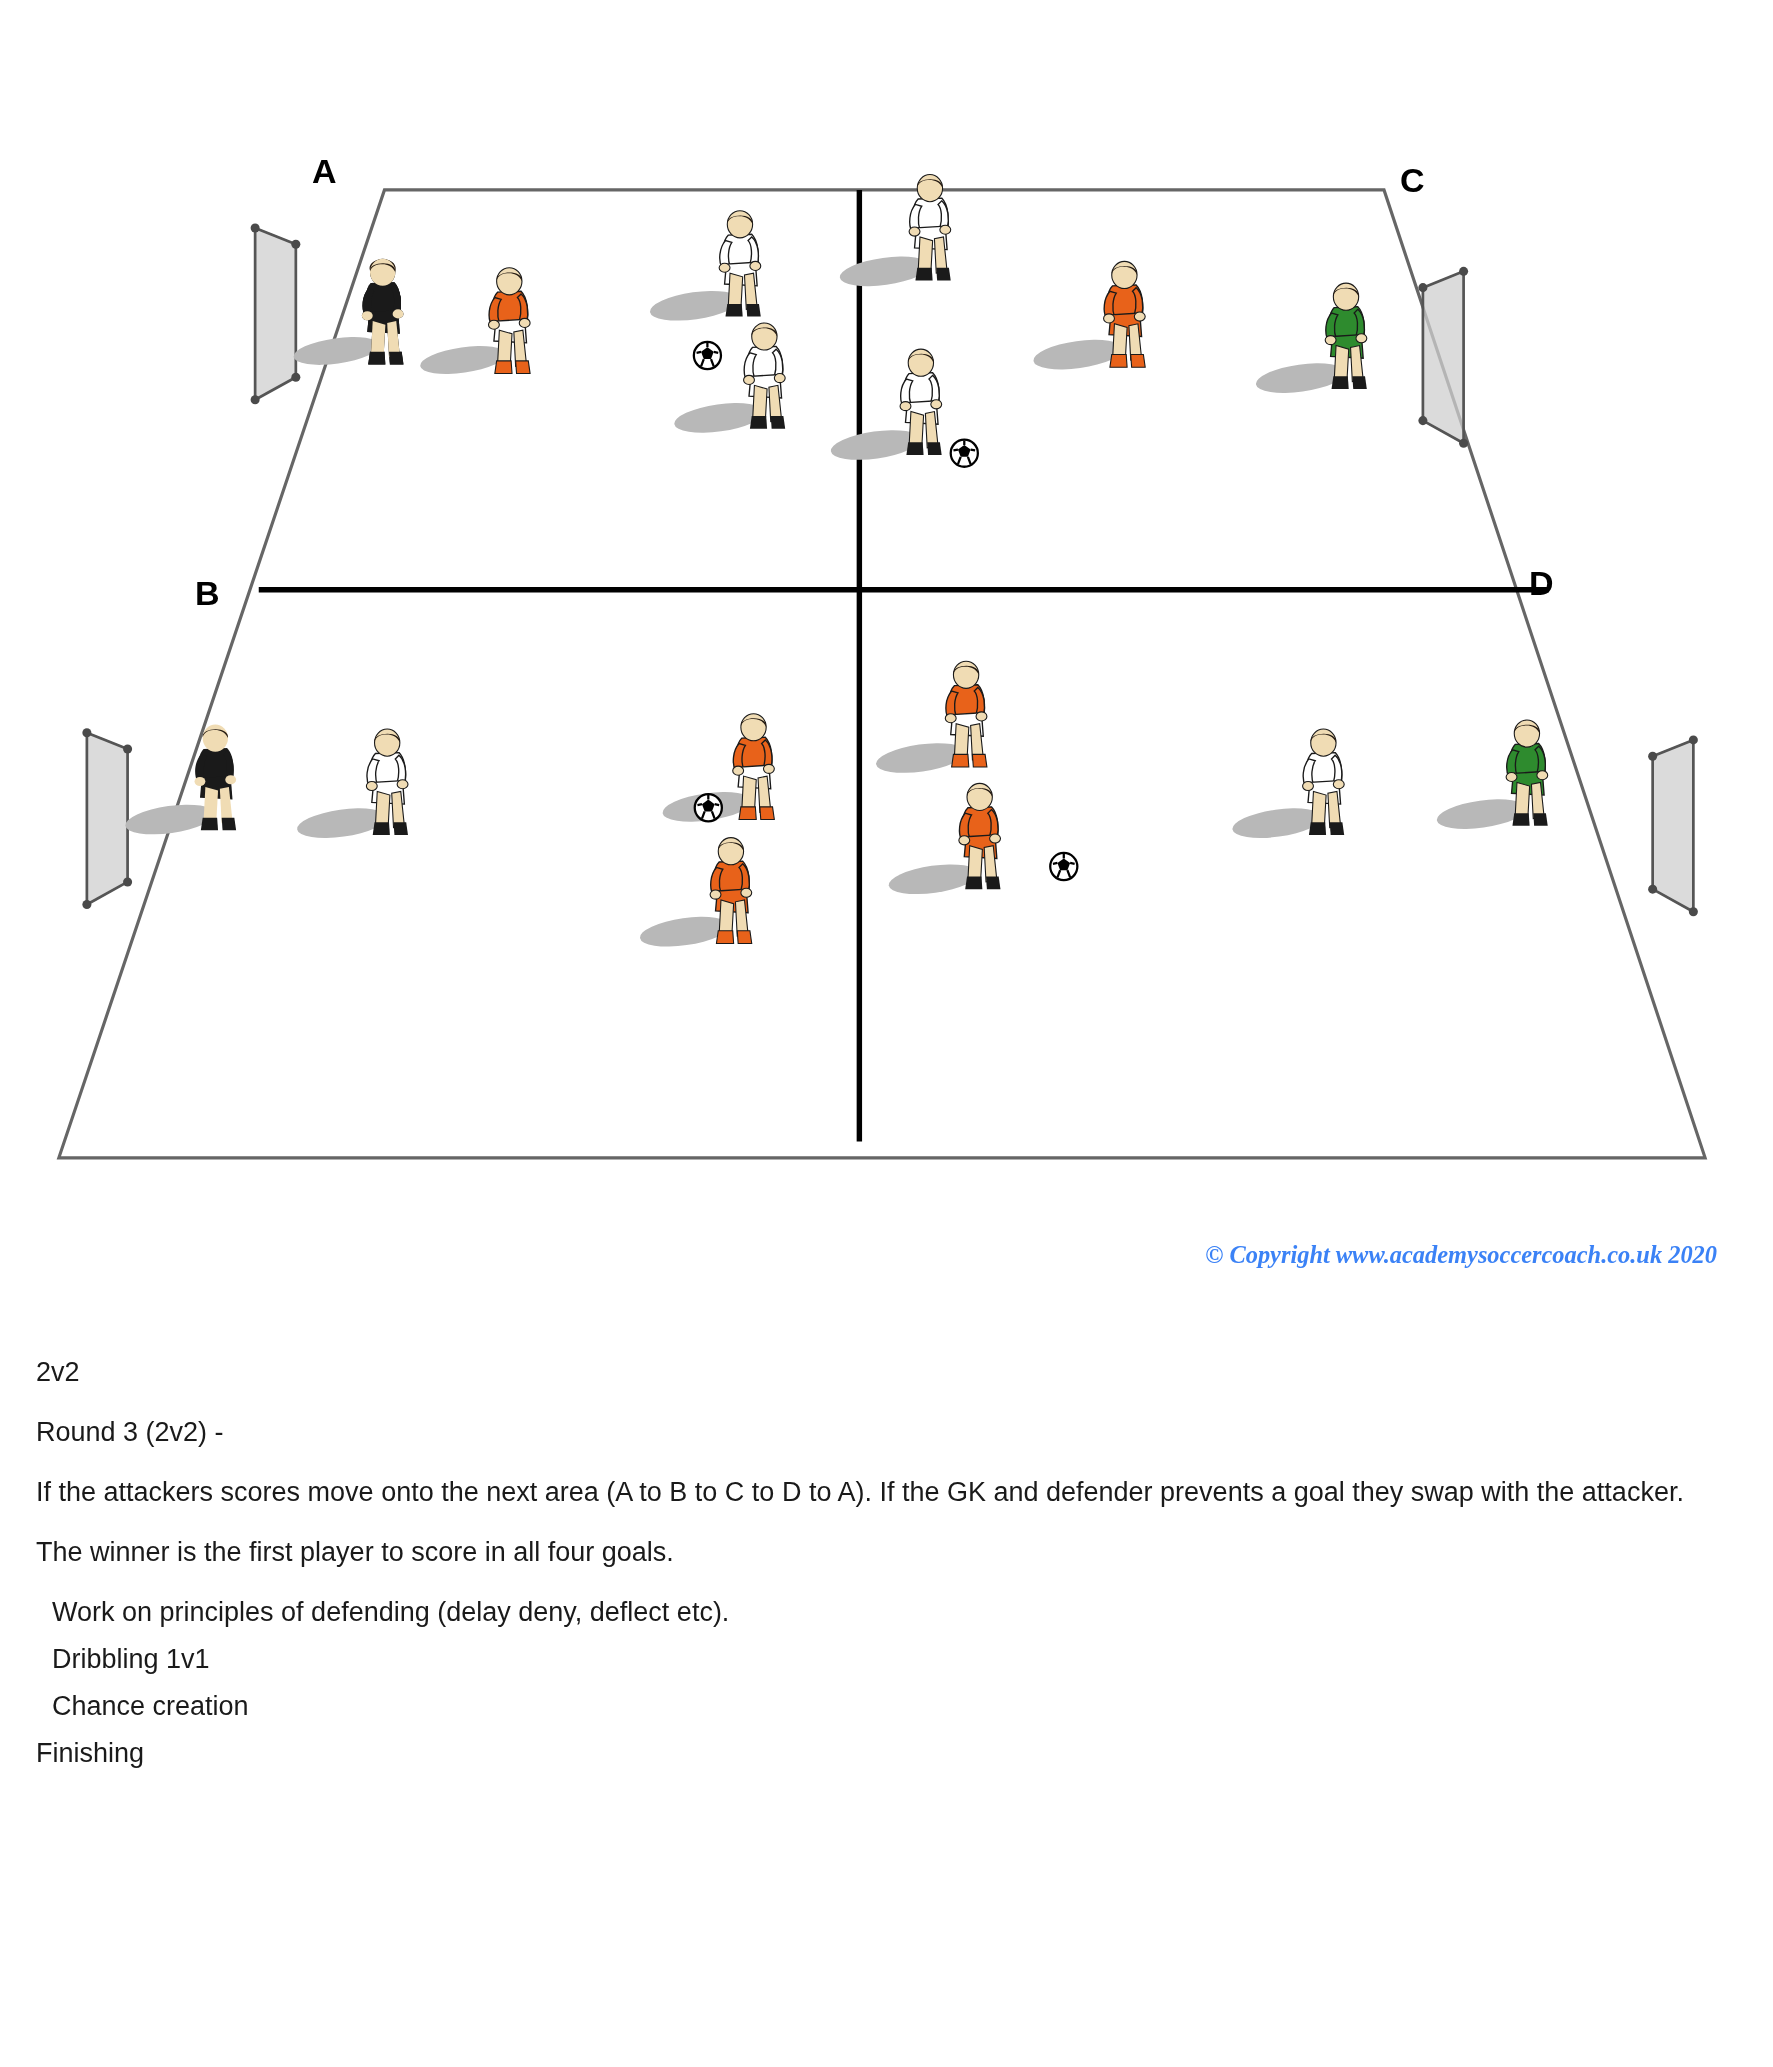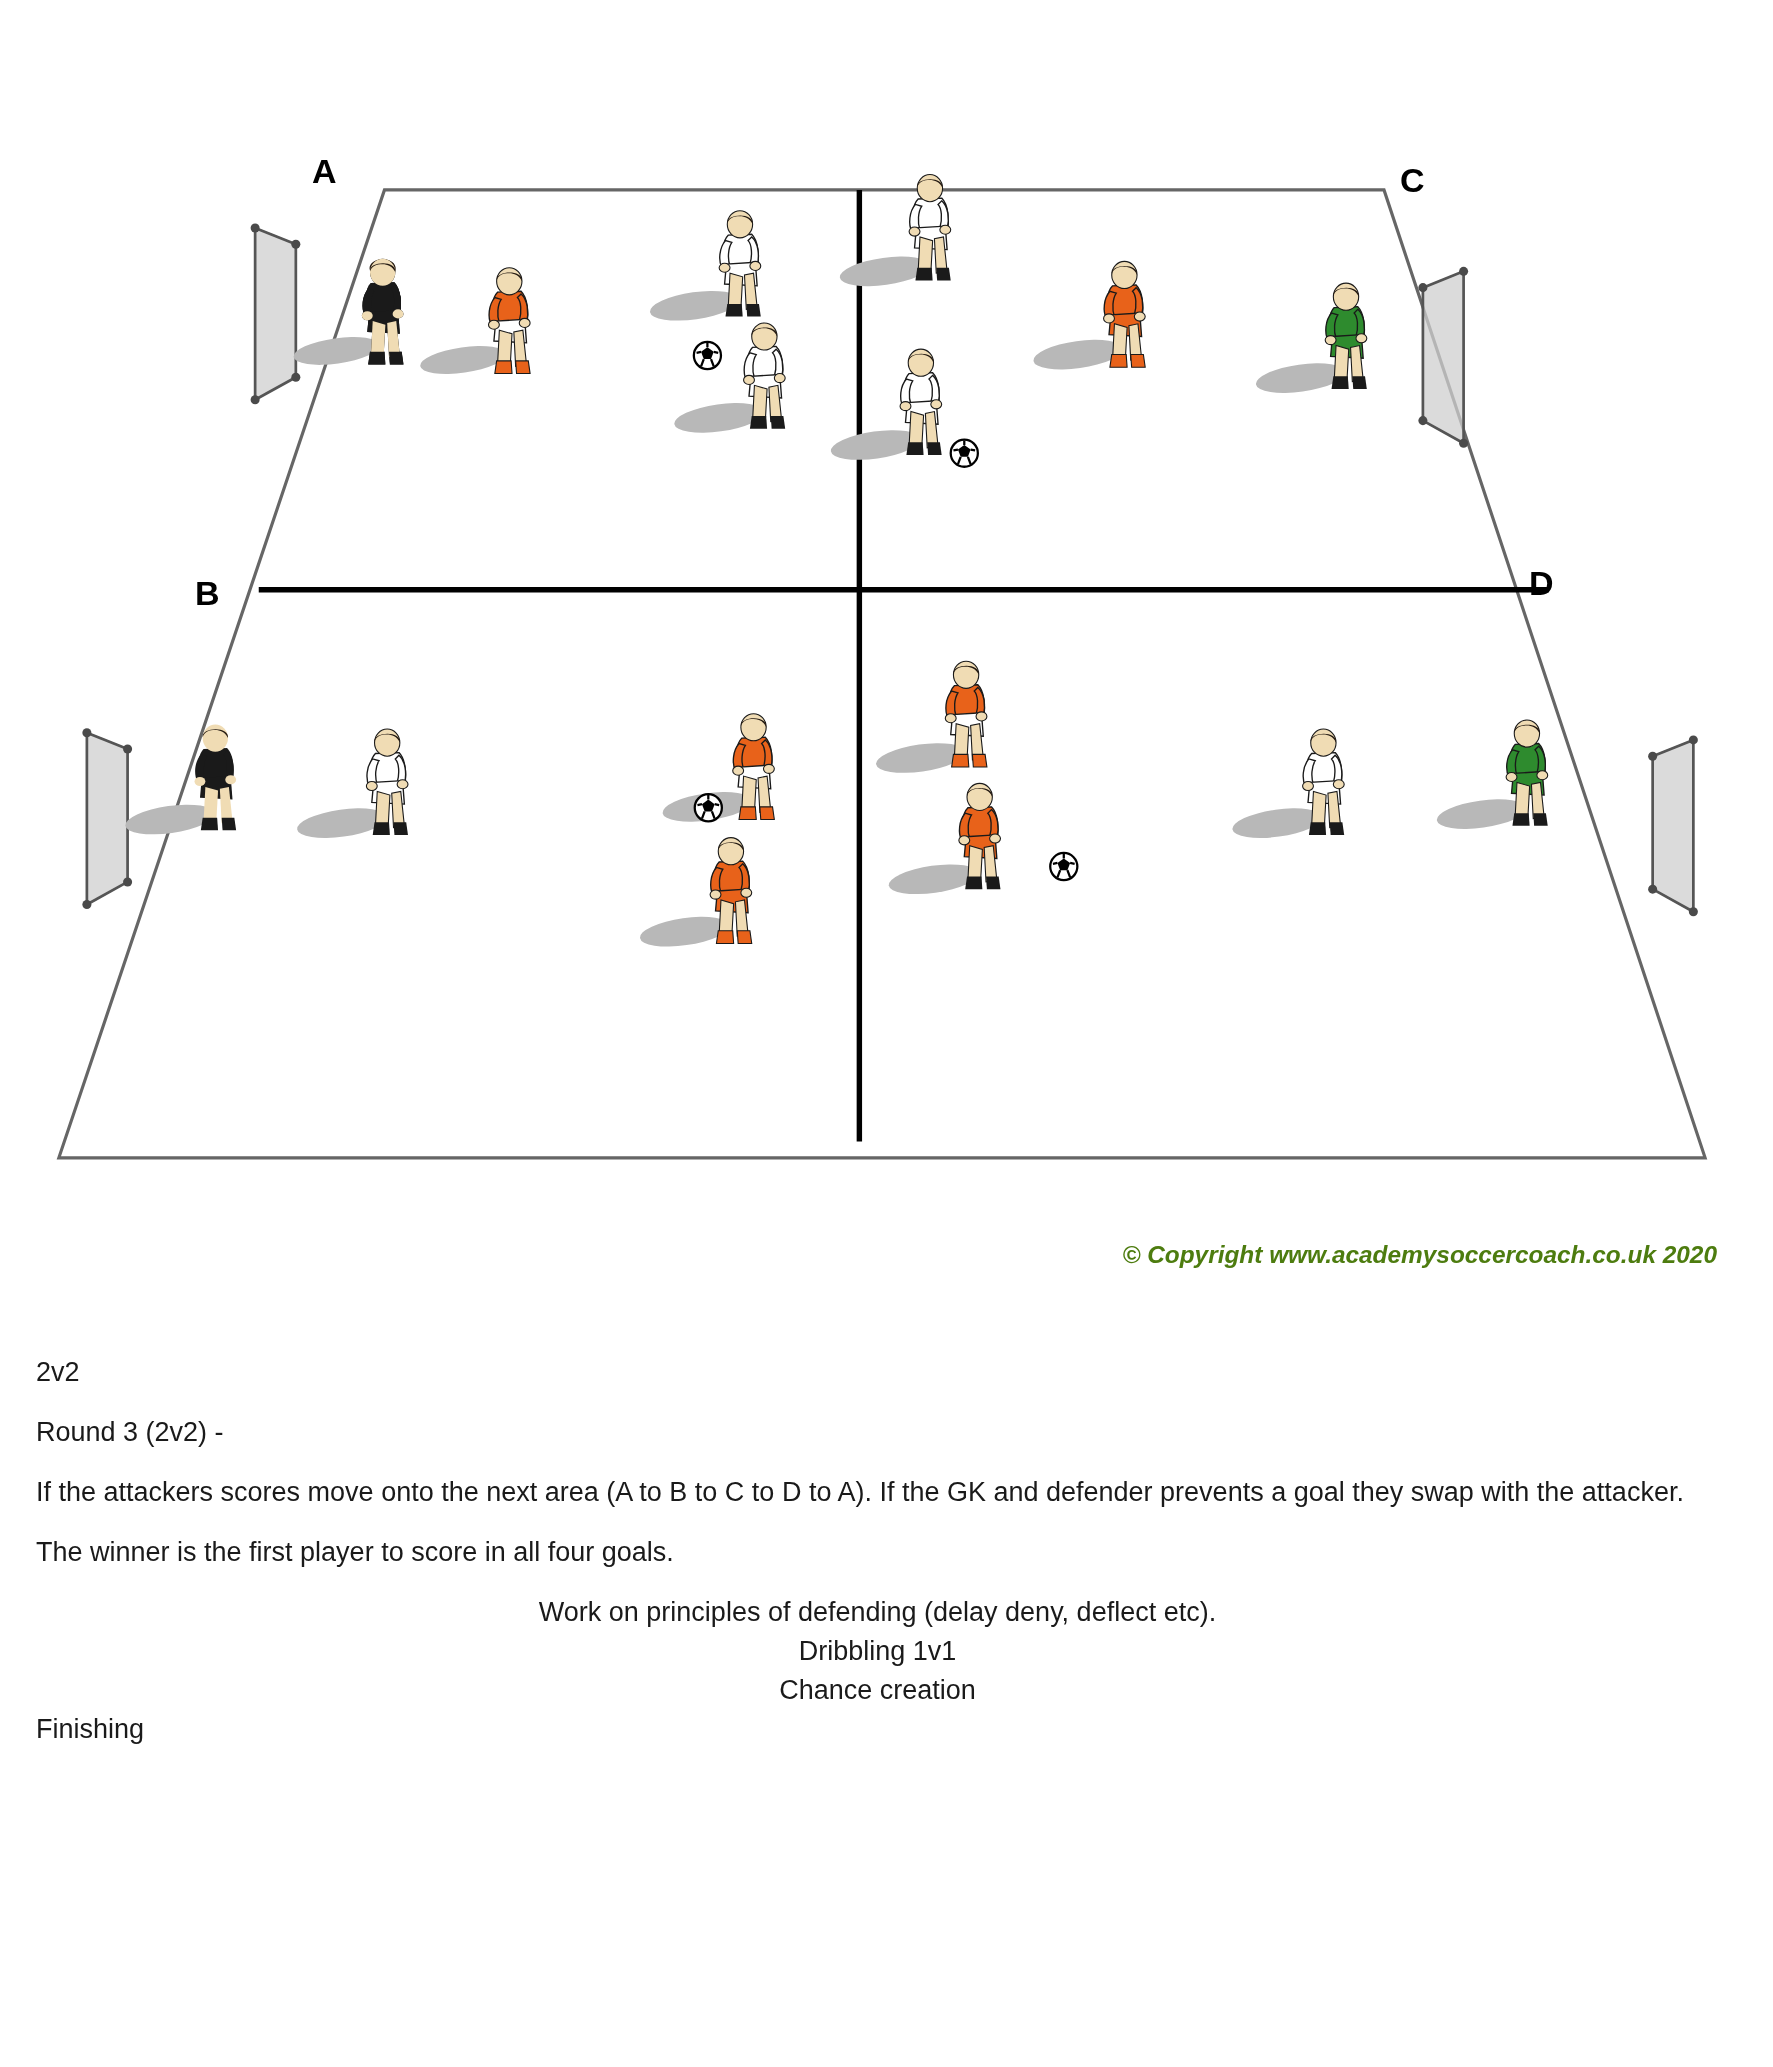--- a/index.html
+++ b/index.html
@@ -38,44 +38,43 @@
     font-size: 34px;
     line-height: 34px;
     color: #000000;
   }
 
   
   #copyright {
     position: absolute;
     right: 56px;
     top: 1241px;
-    font-family: Liberation Sans, sans-serif;
+    font-family: Liberation Serif, serif;
     font-weight: bold;
     font-style: italic;
     font-size: 24.4px;
-    color: #4d7c0f;
+    color: #3b82f6;
     white-space: nowrap;
   }
 
   
   #notes {
     position: absolute;
     left: 36px;
     top: 1357px;
     width: 1683px;
     font-size: 27px;
     line-height: 31px;
     color: #1a1a1a;
   }
   #notes p {
     margin: 0 0 29px 0;
   }
   #notes p.tight {
-    margin: 8px;
-    text-align: center;
+    margin: 16px;
   }
   #notes p.last {
     margin: 0;
   }
 </style>
 </head>
 <body>
 
 <div id="diagram-area">
 

